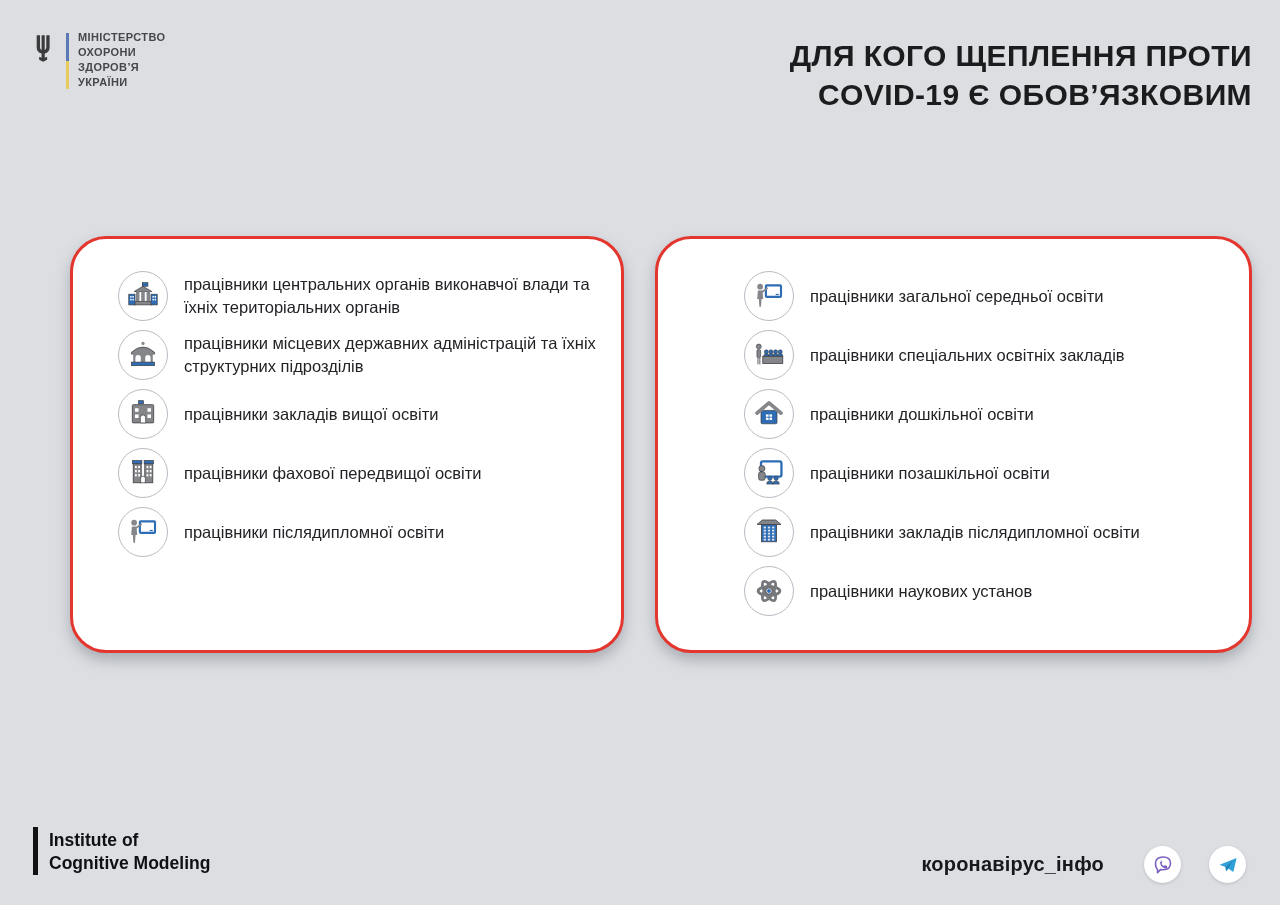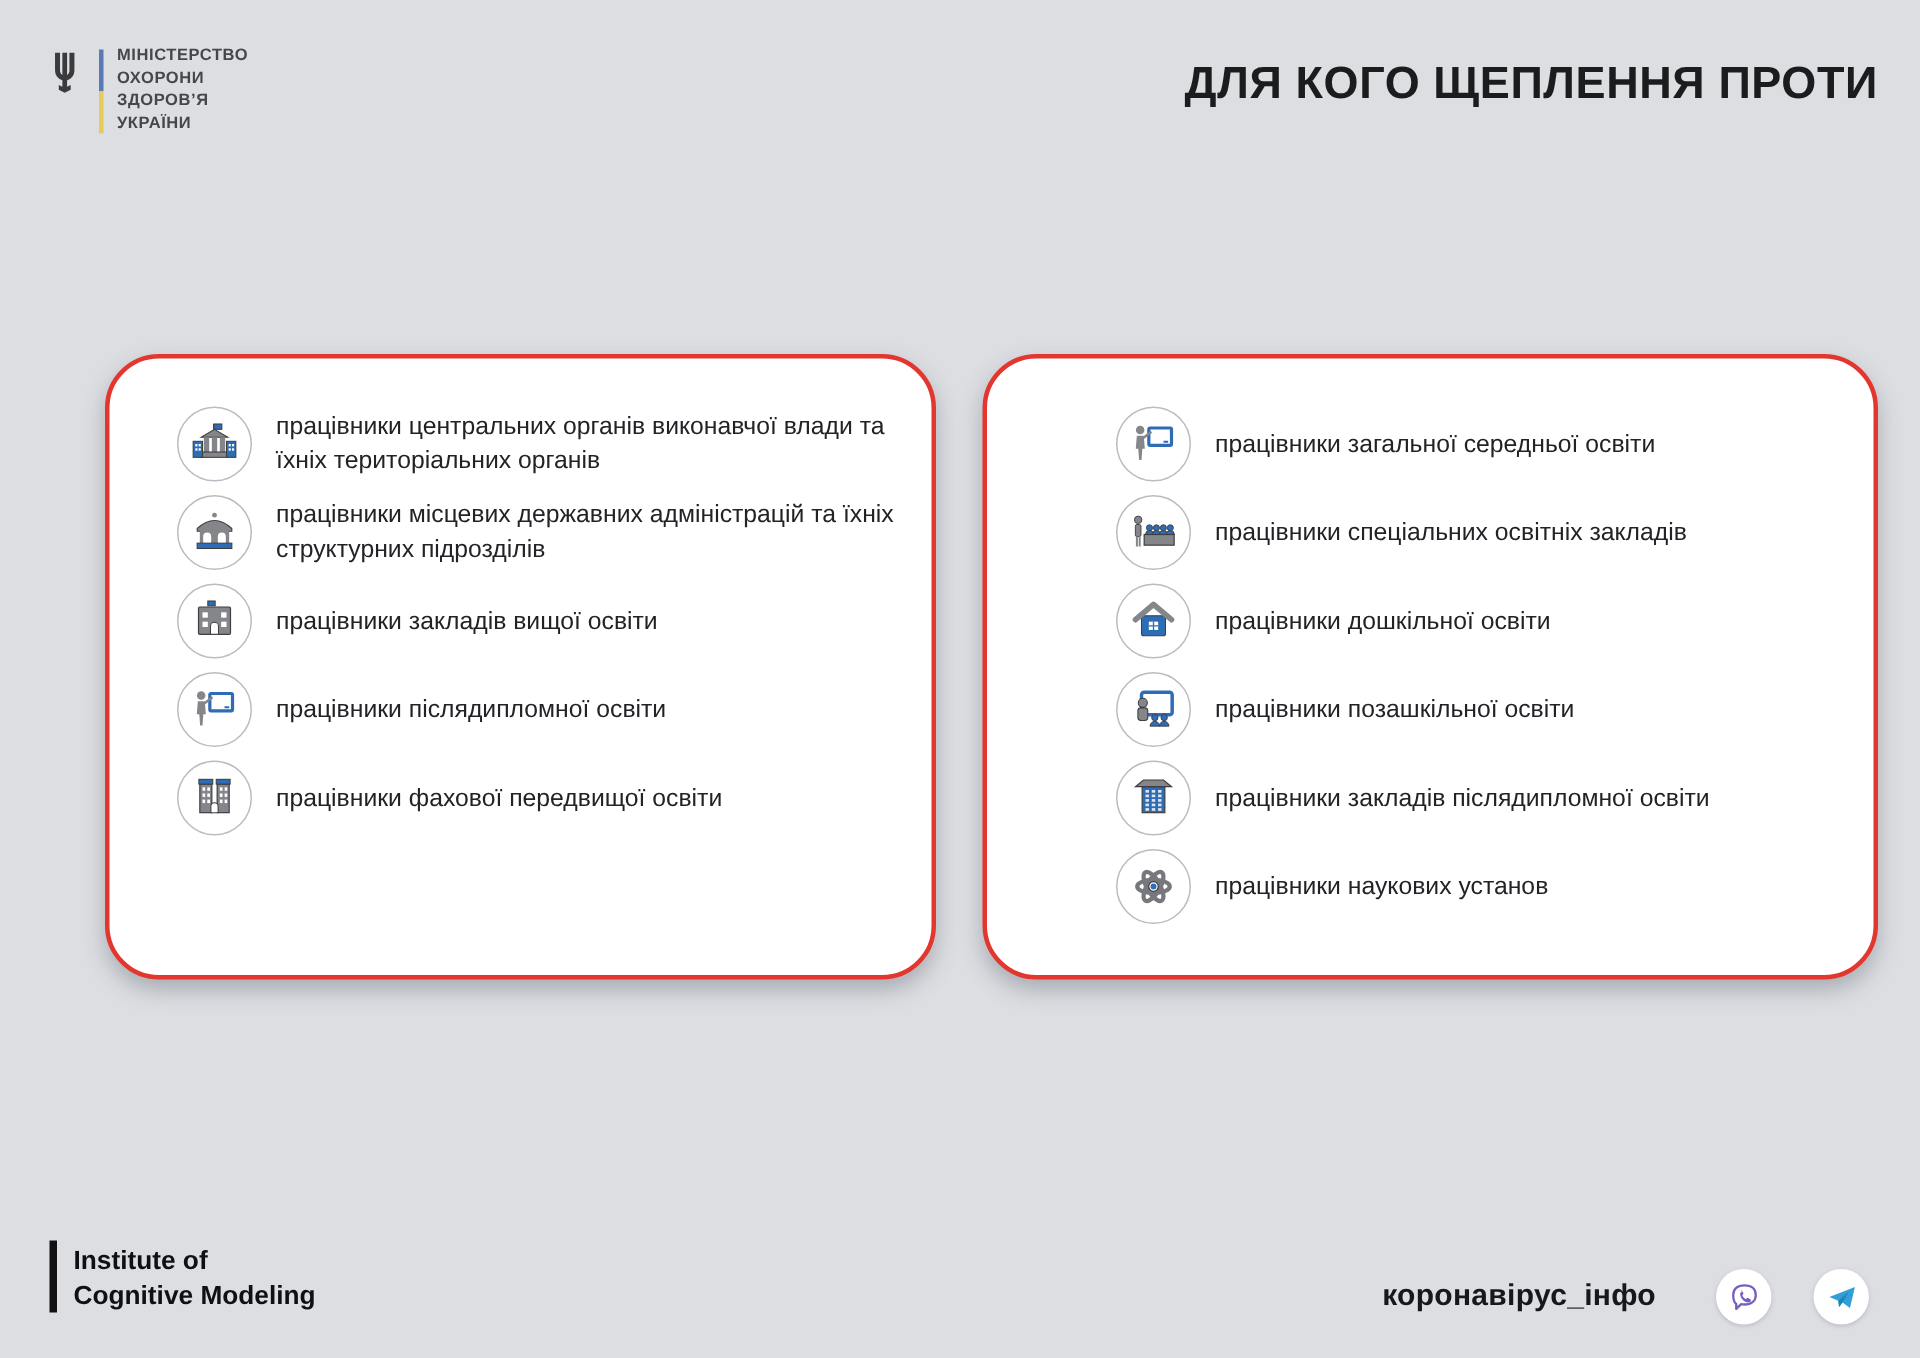--- a/index.html
+++ b/index.html
@@ -56,20 +56,21 @@
   <span class="mtext">
     <div>МІНІСТЕРСТВО</div>
     <div>ОХОРОНИ</div>
     <div>ЗДОРОВ’Я</div>
     <div>УКРАЇНИ</div>
   </span>
 </div>
 
 <div class="title">
   <div>ДЛЯ КОГО ЩЕПЛЕННЯ ПРОТИ</div>
+  <div>COVID-19 Є ОБОВ’ЯЗКОВИМ</div>
 </div>
 
 <div class="card left">
   <div class="rows">
 
     <div class="row">
       <span class="icircle">
         <svg width="32" height="32" viewBox="0 0 36 36">
           <line x1="17.5" y1="3" x2="17.5" y2="9" stroke="#3e3f42" stroke-width="1"></line>
           <rect x="17.5" y="3" width="6" height="4" fill="#2e6db6" stroke="#3e3f42" stroke-width="0.8"></rect>
@@ -119,33 +120,20 @@
           <g fill="#fff">
             <rect x="9" y="11.5" width="4" height="4"></rect>
               <rect x="23" y="11.5" width="4" height="4"></rect>
             <rect x="9" y="18.5" width="4" height="4"></rect>
               <rect x="23" y="18.5" width="4" height="4"></rect>
           </g>
           <path d="M15 28 v-6 a3 3 0 0 1 6 0 v6 Z" fill="#fff" stroke="#3e3f42" stroke-width="0.8"></path>
         </svg>
       </span>
       <span class="label">працівники закладів вищої освіти</span>
-    </div>
-
-    <div class="row">
-      <span class="icircle">
-        <svg width="32" height="32" viewBox="0 0 36 36">
-          <rect x="14.5" y="6" width="17" height="13" rx="1" fill="#fff" stroke="#2e6db6" stroke-width="2.4"></rect>
-          <line x1="25.5" y1="16.3" x2="29" y2="16.3" stroke="#2e6db6" stroke-width="1.4"></line>
-          <circle cx="8" cy="7.5" r="3.2" fill="#85868a"></circle>
-          <path d="M5.5 11.8 h5.2 l.8 9.7 h-1.9 l-.6 8.5 h-1.8 l-.6 -8.5 h-1.9 Z" fill="#85868a"></path>
-          <line x1="10.3" y1="13.5" x2="16.5" y2="8.8" stroke="#85868a" stroke-width="1.8"></line>
-        </svg>
-      </span>
-      <span class="label">працівники післядипломної освіти</span>
     </div>
 
     <div class="row">
       <span class="icircle">
         <svg width="32" height="32" viewBox="0 0 36 36">
           <rect x="7" y="7.5" width="9" height="21.5" fill="#85868a" stroke="#3e3f42" stroke-width="0.9"></rect>
           <rect x="20" y="7.5" width="9" height="21.5" fill="#85868a" stroke="#3e3f42" stroke-width="0.9"></rect>
           <rect x="6.3" y="4" width="10.4" height="3.6" fill="#2e6db6" stroke="#3e3f42" stroke-width="0.8"></rect>
           <rect x="19.3" y="4" width="10.4" height="3.6" fill="#2e6db6" stroke="#3e3f42" stroke-width="0.8"></rect>
           <g fill="#fff">
@@ -159,20 +147,33 @@
               <rect x="25.6" y="10" width="2" height="2.6"></rect>
             <rect x="22" y="14.6" width="2" height="2.6"></rect>
               <rect x="25.6" y="14.6" width="2" height="2.6"></rect>
             <rect x="22" y="19.2" width="2" height="2.6"></rect>
               <rect x="25.6" y="19.2" width="2" height="2.6"></rect>
           </g>
           <path d="M15.3 29 v-4.8 a2.7 2.7 0 0 1 5.4 0 V29 Z" fill="#fff" stroke="#3e3f42" stroke-width="0.8"></path>
         </svg>
       </span>
       <span class="label">працівники фахової передвищої освіти</span>
+    </div>
+
+    <div class="row">
+      <span class="icircle">
+        <svg width="32" height="32" viewBox="0 0 36 36">
+          <rect x="14.5" y="6" width="17" height="13" rx="1" fill="#fff" stroke="#2e6db6" stroke-width="2.4"></rect>
+          <line x1="25.5" y1="16.3" x2="29" y2="16.3" stroke="#2e6db6" stroke-width="1.4"></line>
+          <circle cx="8" cy="7.5" r="3.2" fill="#85868a"></circle>
+          <path d="M5.5 11.8 h5.2 l.8 9.7 h-1.9 l-.6 8.5 h-1.8 l-.6 -8.5 h-1.9 Z" fill="#85868a"></path>
+          <line x1="10.3" y1="13.5" x2="16.5" y2="8.8" stroke="#85868a" stroke-width="1.8"></line>
+        </svg>
+      </span>
+      <span class="label">працівники післядипломної освіти</span>
     </div>
 
 
   </div>
 </div>
 
 <div class="card right">
   <div class="rows" style="padding-left:43px;">
 
     <div class="row">

